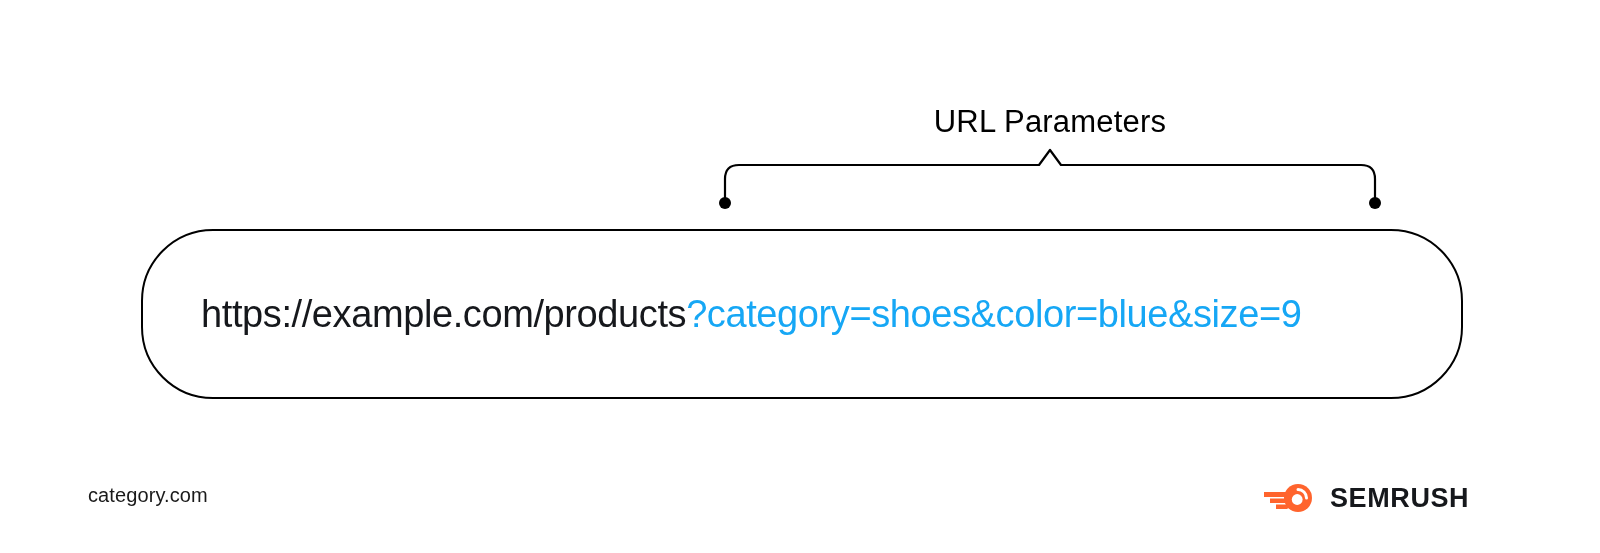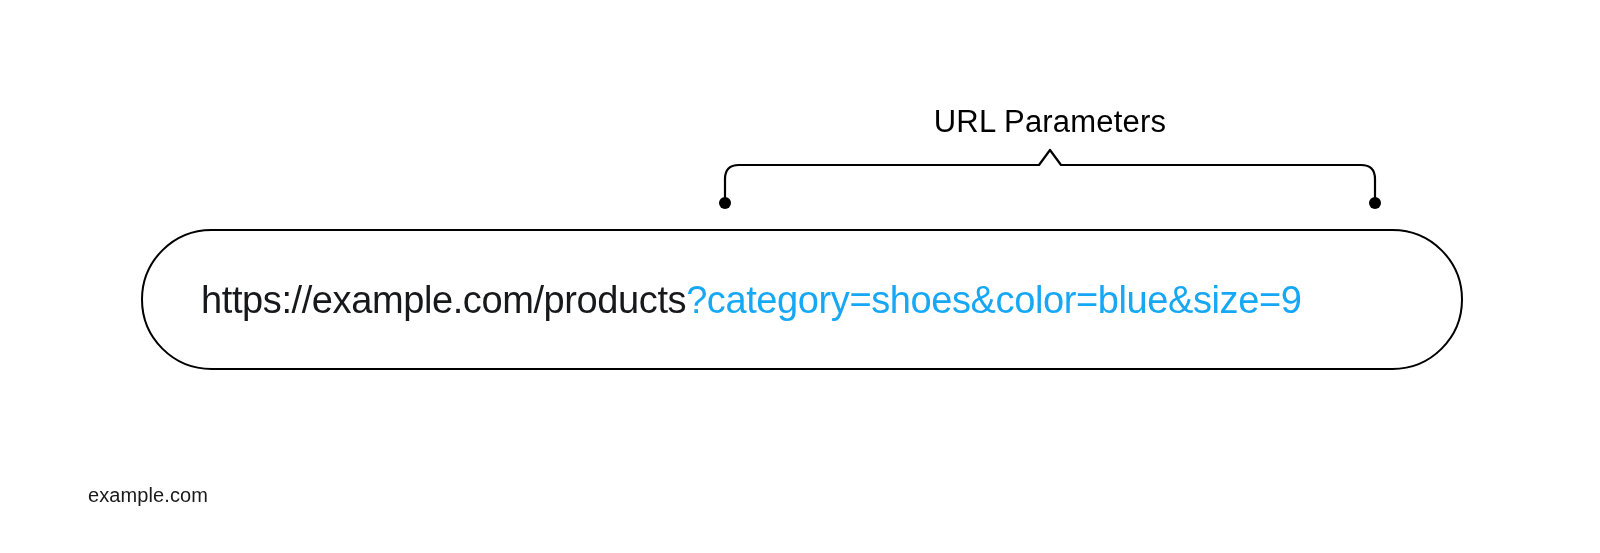--- a/index.html
+++ b/index.html
@@ -48,21 +48,21 @@
     width: 700px;
     height: 90px;
   }
 
   
   .url-pill {
     position: absolute;
     left: 141px;
     top: 229px;
     width: 1322px;
-    height: 141px;
+    height: 170px;
     box-sizing: border-box;
     border: 2.5px solid #000000;
     border-radius: 72px;
     background: #ffffff;
     display: flex;
     align-items: center;
   }
 
   .url-text {
     margin-left: 58px;
@@ -138,16 +138,35 @@
     <circle cx="25" cy="68" r="6" fill="#000000"></circle>
     <circle cx="675" cy="68" r="6" fill="#000000"></circle>
   </svg>
 
   <div class="url-pill">
     <div class="url-text">
       <span class="url-base">https://example.com/products</span><span class="url-params">?category=shoes&amp;color=blue&amp;size=9</span>
     </div>
   </div>
 
-  <div class="footer-domain">example.com</div>
+  <div class="footer-domain">category.com</div>
 
+  <div class="brand-logo">
+    <svg class="brand-mark" viewBox="0 0 58 32" xmlns="http://www.w3.org/2000/svg">
+      <g fill="#ff642d">
+
+        <path d="M 2 10 L 34 10 L 26 15 L 2 15 Z"></path>
+        <path d="M 8 16.6 L 32 16.6 L 25 21 L 8 21 Z"></path>
+        <path d="M 14 22.6 L 31 22.6 L 25 27 L 14 27 Z"></path>
+
+        <path d="M 33 2
+                 A 14 14 0 1 1 33 30
+                 A 14 14 0 1 0 33 2 Z"></path>
+        <circle cx="36" cy="16" r="14"></circle>
+      </g>
+
+      <path d="M 36 7.5 A 8.5 8.5 0 0 1 44.5 16" fill="none" stroke="#ffffff" stroke-width="3" stroke-linecap="round"></path>
+      <circle cx="35.2" cy="17.5" r="5.4" fill="#ffffff"></circle>
+    </svg>
+    <div class="brand-wordmark">SEMRUSH</div>
+  </div>
 
 </div>
 
 </body></html>

